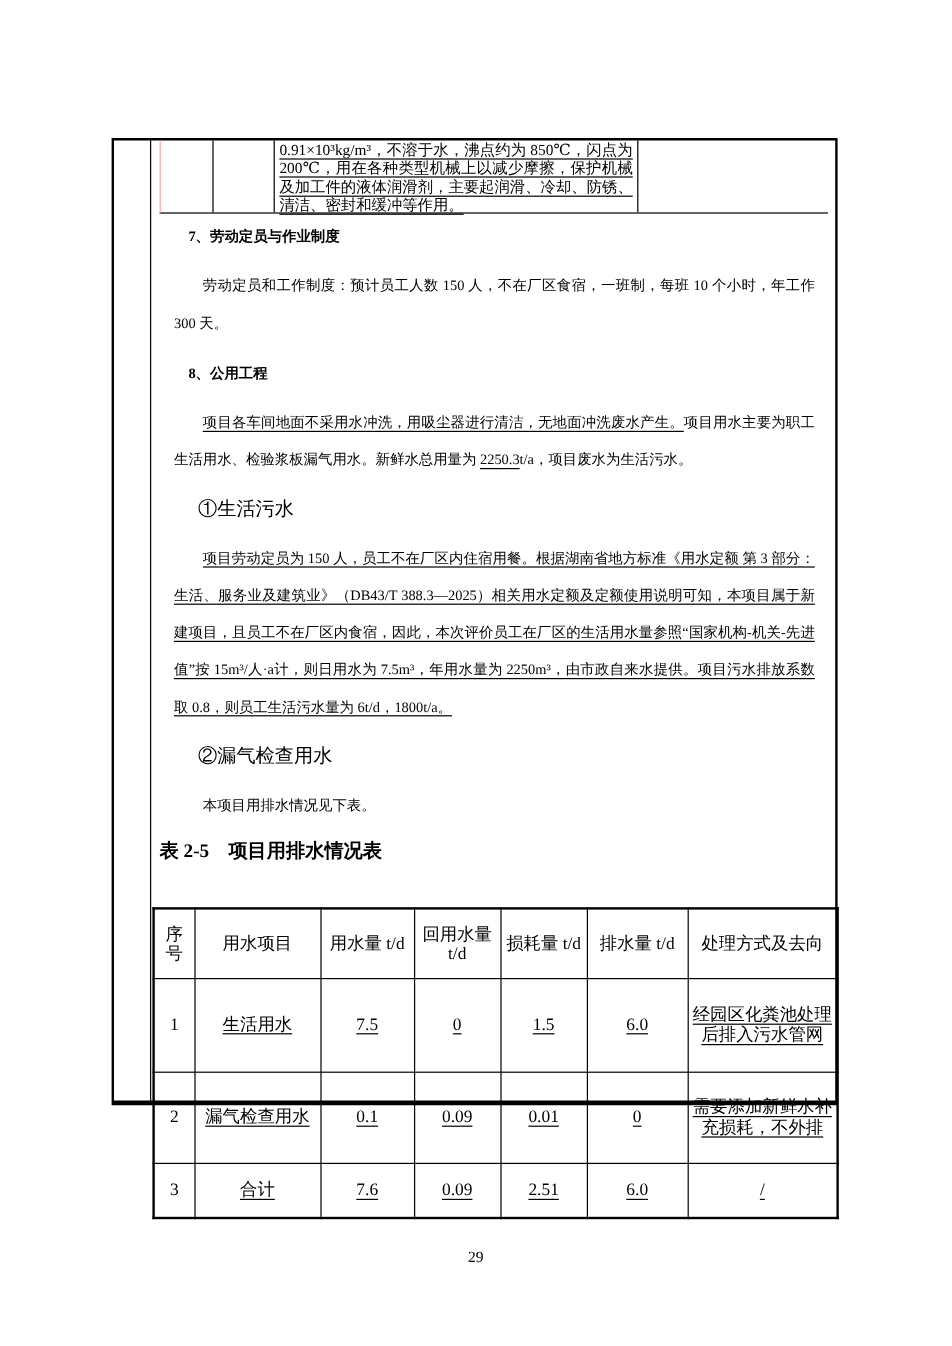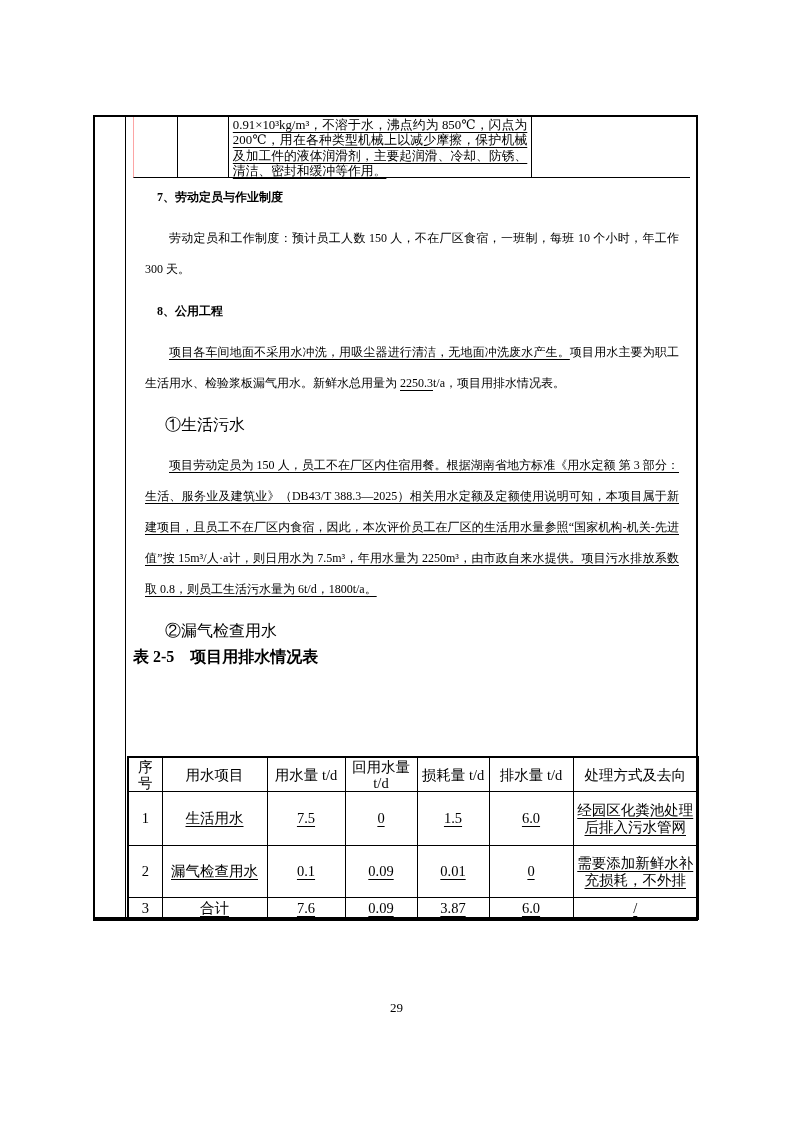--- a/index.html
+++ b/index.html
@@ -37,28 +37,28 @@
   .sub{font-size:16px;line-height:27px;text-indent:2em;margin:0;}
   .tbl-title{font-weight:700;font-size:16px;line-height:22px;text-align:left;margin:2px 0 0 0;}
   .u{text-decoration:underline;text-underline-offset:3px;text-decoration-thickness:1px;}
   
   .wtable{
     position:absolute;left:127px;top:756px;width:570px;
     border-collapse:collapse;table-layout:fixed;border:2px solid #000;
   }
   .wtable td{
     border:1px solid #000;text-align:center;vertical-align:middle;
-    font-size:14.5px;padding:0 2px;overflow:hidden;
+    font-size:14.5px;padding:12px 2px;overflow:hidden;
   }
   .wtable tr.hdr td{height:33px;line-height:16px;}
   .wtable tr.r1 td{height:53px;line-height:17px;}
   .wtable tr.r2 td{height:51px;line-height:17px;}
   .wtable tr.r3 td{height:20px;line-height:15px;}
   .pageno{
-    position:absolute;left:0;top:1000px;width:793px;text-align:center;
+    position:absolute;left:0;top:1040px;width:793px;text-align:center;
     font-size:13px;
   }
 </style>
 </head>
 <body>
 
 <div class="frame"></div>
 <div class="col-divider"></div>
 
 <div class="cont-table">
@@ -67,27 +67,28 @@
   <div class="cont-cell cc3 u">0.91×10³kg/m³，不溶于水，沸点约为 850℃，闪点为 200℃，用在各种类型机械上以减少摩擦，保护机械及加工件的液体润滑剂，主要起润滑、冷却、防锈、清洁、密封和缓冲等作用。</div>
   <div class="cont-cell cc4"></div>
 </div>
 
 <div class="textarea">
   <p class="h-num">7、劳动定员与作业制度</p>
   <p class="para">劳动定员和工作制度：预计员工人数 150 人，不在厂区食宿，一班制，每班 10 个小时，年工作 300 天。</p>
 
   <p class="h-num">8、公用工程</p>
 
-  <p class="para"><span class="u">项目各车间地面不采用水冲洗，用吸尘器进行清洁，无地面冲洗废水产生。</span><span>项目用水主要为职工生活用水、检验浆板漏气用水。新鲜水总用量为 </span><span class="u">2250.3</span><span>t/a，项目用排水情况表。</span></p>
+  <p class="para"><span class="u">项目各车间地面不采用水冲洗，用吸尘器进行清洁，无地面冲洗废水产生。</span><span>项目用水主要为职工生活用水、检验浆板漏气用水。新鲜水总用量为 </span><span class="u">2250.3</span><span>t/a，项目废水为生活污水。</span></p>
 
   <p class="sub">①生活污水</p>
 
   <p class="para"><span class="u">项目劳动定员为 150 人，员工不在厂区内住宿用餐。根据湖南省地方标准《用水定额 第 3 部分：生活、服务业及建筑业》（DB43/T 388.3—2025）相关用水定额及定额使用说明可知，本项目属于新建项目，且员工不在厂区内食宿，因此，本次评价员工在厂区的生活用水量参照“国家机构-机关-先进值”按 15m³/人·a计，则日用水为 7.5m³，年用水量为 2250m³，由市政自来水提供。项目污水排放系数取 0.8，则员工生活污水量为 6t/d，1800t/a。</span></p>
 
   <p class="sub">②漏气检查用水</p>
+  <p class="para">本项目用排水情况见下表。</p>
 
   <p class="tbl-title">表 2-5　项目用排水情况表</p>
 </div>
 
 <table class="wtable">
   <colgroup>
     <col style="width:34px">
       <col style="width:105px">
       <col style="width:78px">
     <col style="width:72px">
@@ -121,20 +122,20 @@
     <td><span class="u">0.09</span></td>
     <td><span class="u">0.01</span></td>
     <td><span class="u">0</span></td>
     <td><span class="u">需要添加新鲜水补充损耗，不外排</span></td>
   </tr>
   <tr class="r3">
     <td>3</td>
     <td><span class="u">合计</span></td>
     <td><span class="u">7.6</span></td>
     <td><span class="u">0.09</span></td>
-    <td><span class="u">3.87</span></td>
+    <td><span class="u">2.51</span></td>
     <td><span class="u">6.0</span></td>
     <td><span class="u">/</span></td>
   </tr>
 </tbody>
   </table>
 
 <div class="pageno">29</div>
 
 </body></html>

